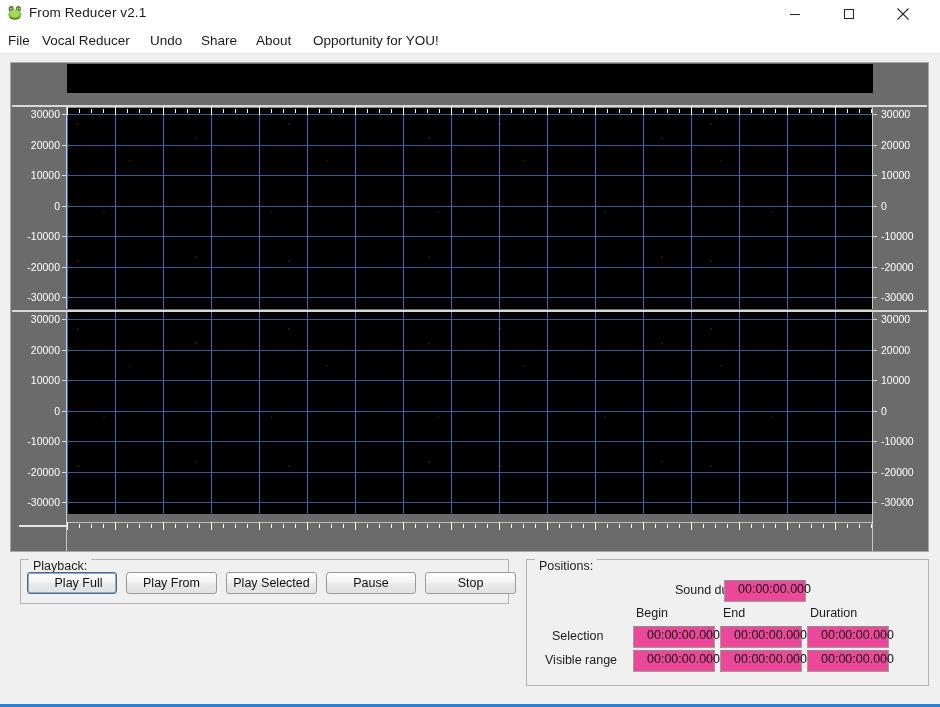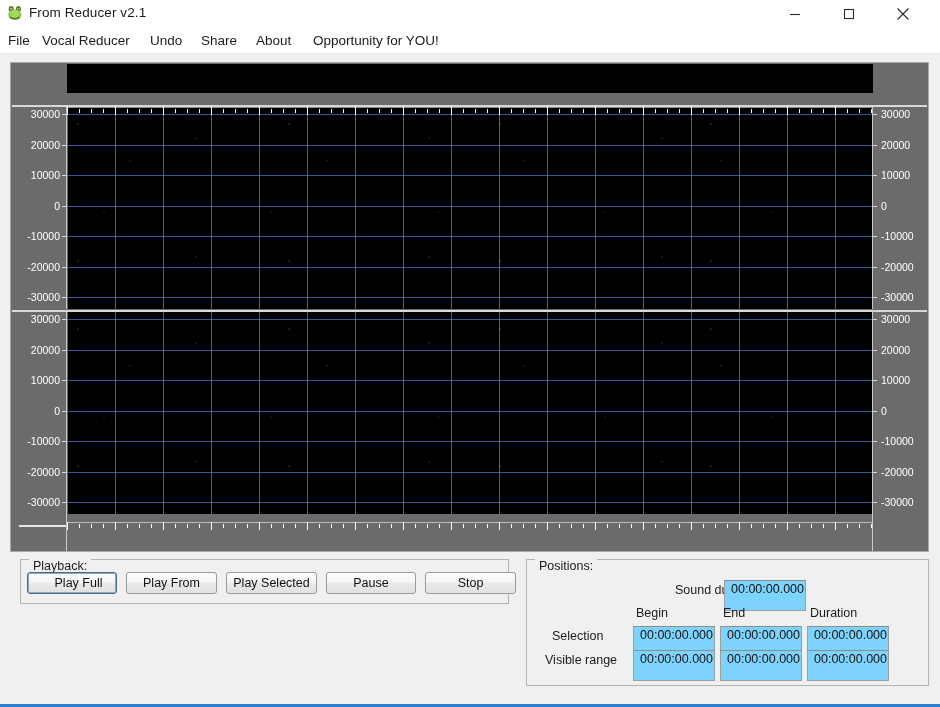--- a/index.html
+++ b/index.html
@@ -94,23 +94,23 @@
     font-size:12.5px;color:#111;text-align:center;line-height:20px;cursor:default;
     font-family:"Liberation Sans","DejaVu Sans",sans-serif;}
   .btn.focused{border:1px solid #4a6a8a;box-shadow:0 0 0 1px #8fa9c2 inset;}
 
   
   .statusbox{position:absolute;border:1px solid #b0b0b0;box-sizing:border-box;background:#f0f0f0;}
   .statusbox span{position:absolute;left:0;right:0;top:28px;text-align:center;font-size:12.5px;color:#1b1b1b;}
 
   
   .plabel{position:absolute;font-size:12.5px;color:#1b1b1b;white-space:nowrap;line-height:16px;}
-  .pfield{position:absolute;height:31px;box-sizing:border-box;background:#7dd3fc;
+  .pfield{position:absolute;height:22px;box-sizing:border-box;background:#ec4899;
     border:1px solid #9d9d9d;border-top-color:#8d8d8d;
-    font-size:12.5px;color:#111;line-height:17px;padding-left:6px;white-space:nowrap;
+    font-size:12.5px;color:#111;line-height:17px;padding-left:13px;white-space:nowrap;
     font-family:"Liberation Sans","DejaVu Sans",sans-serif;}
 
   .bottom-rule{position:absolute;left:0;top:704px;width:940px;height:3px;background:#2b7fd4;}
 </style>
 </head>
 <body>
 
 <div class="app">
 
   <div class="titlebar">

